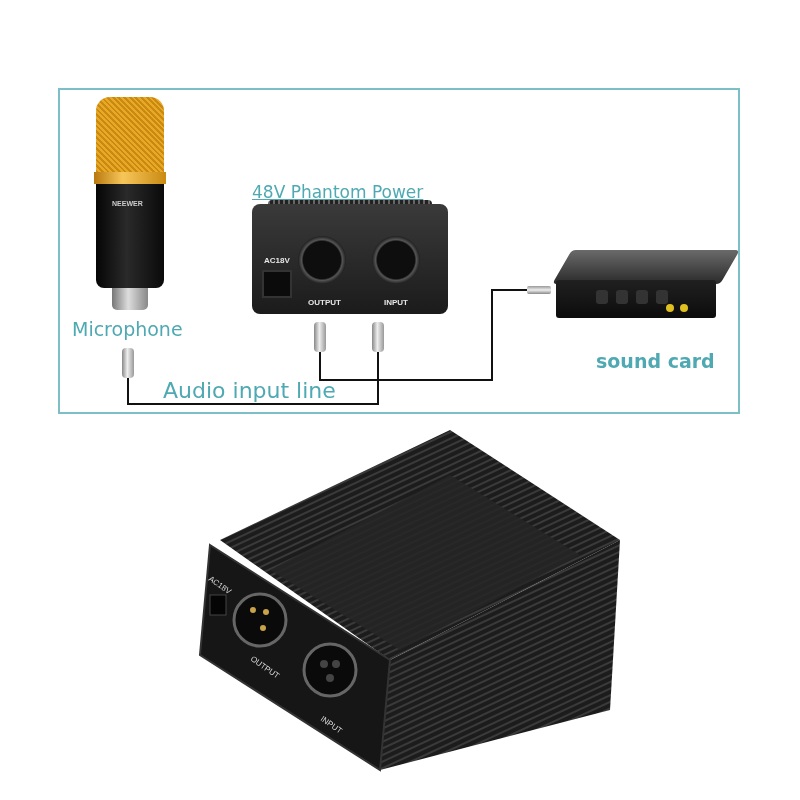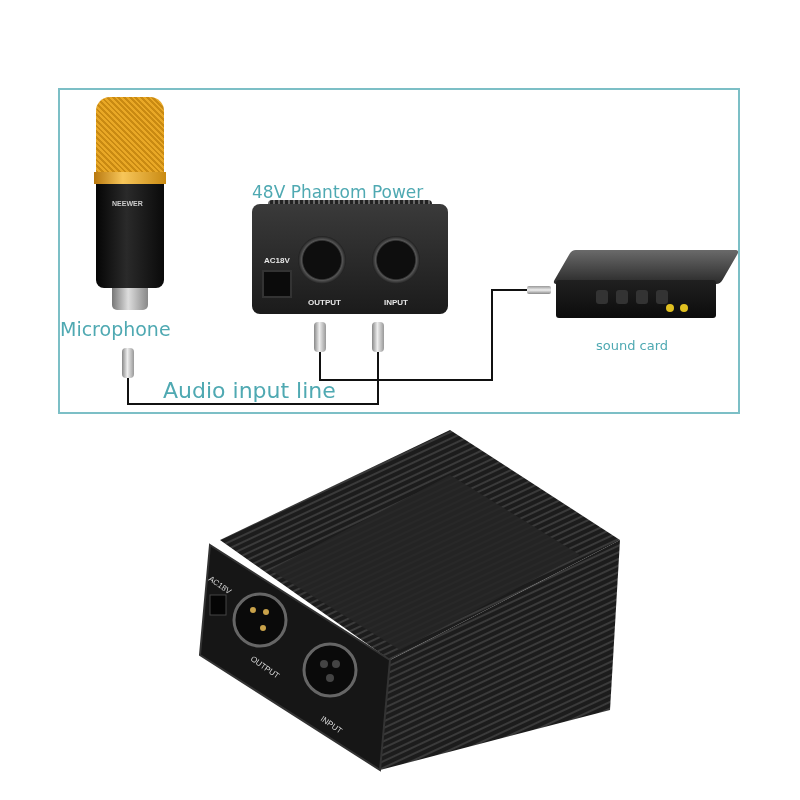--- a/index.html
+++ b/index.html
@@ -36,23 +36,23 @@
 
 <div class="frame"></div>
 
 <div>
   <div class="mic-head"></div>
   <div class="mic-ring"></div>
   <div class="mic-body"></div>
   <div class="mic-brand">NEEWER</div>
   <div class="mic-base"></div>
 </div>
-<div class="lbl" style="left:60px;top:318px;font-size:19px;">Microphone</div>
+<div class="lbl" style="left:72px;top:318px;font-size:19px;">Microphone</div>
 
-<div class="lbl" style="left:252px;top:182px;font-size:17px;">48V Phantom Power</div>
+<div class="lbl" style="left:252px;top:182px;font-size:17px;text-decoration:underline;">48V Phantom Power</div>
 
 <div>
   <div class="pp-fins"></div>
   <div class="pp"></div>
   <div class="pp-txt" style="left:264px;top:256px;">AC18V</div>
   <div class="dcjack"></div>
   <div class="xlr" style="left:298px;top:236px;"></div>
   <div class="xlr" style="left:372px;top:236px;"></div>
   <div class="pp-txt" style="left:308px;top:298px;">OUTPUT</div>
   <div class="pp-txt" style="left:384px;top:298px;">INPUT</div>
@@ -75,21 +75,21 @@
 <div>
   <div class="sc-top"></div>
   <div class="sc-front"></div>
   <div class="knob" style="left:596px;"></div>
   <div class="knob" style="left:616px;"></div>
   <div class="knob" style="left:636px;"></div>
   <div class="knob" style="left:656px;"></div>
   <div class="abs" style="left:666px;top:304px;width:8px;height:8px;border-radius:50%;background:#e0c020;"></div>
   <div class="abs" style="left:680px;top:304px;width:8px;height:8px;border-radius:50%;background:#e0c020;"></div>
 </div>
-<div class="lbl" style="left:596px;top:338px;font-size:13px;">sound card</div>
+<div class="lbl" style="left:596px;top:350px;font-size:19px;font-weight:bold;">sound card</div>
 
 <svg class="big" width="470" height="360" viewBox="0 0 470 360">
   <defs>
     <pattern id="fins" width="6" height="6" patternUnits="userSpaceOnUse" patternTransform="rotate(-25)">
       <rect width="6" height="6" fill="#1c1c1c"></rect>
       <rect width="6" height="2" fill="#3a3a3a"></rect>
     </pattern>
   </defs>
 
   <polygon points="30,120 260,10 430,120 200,240" fill="url(#fins)"></polygon>

